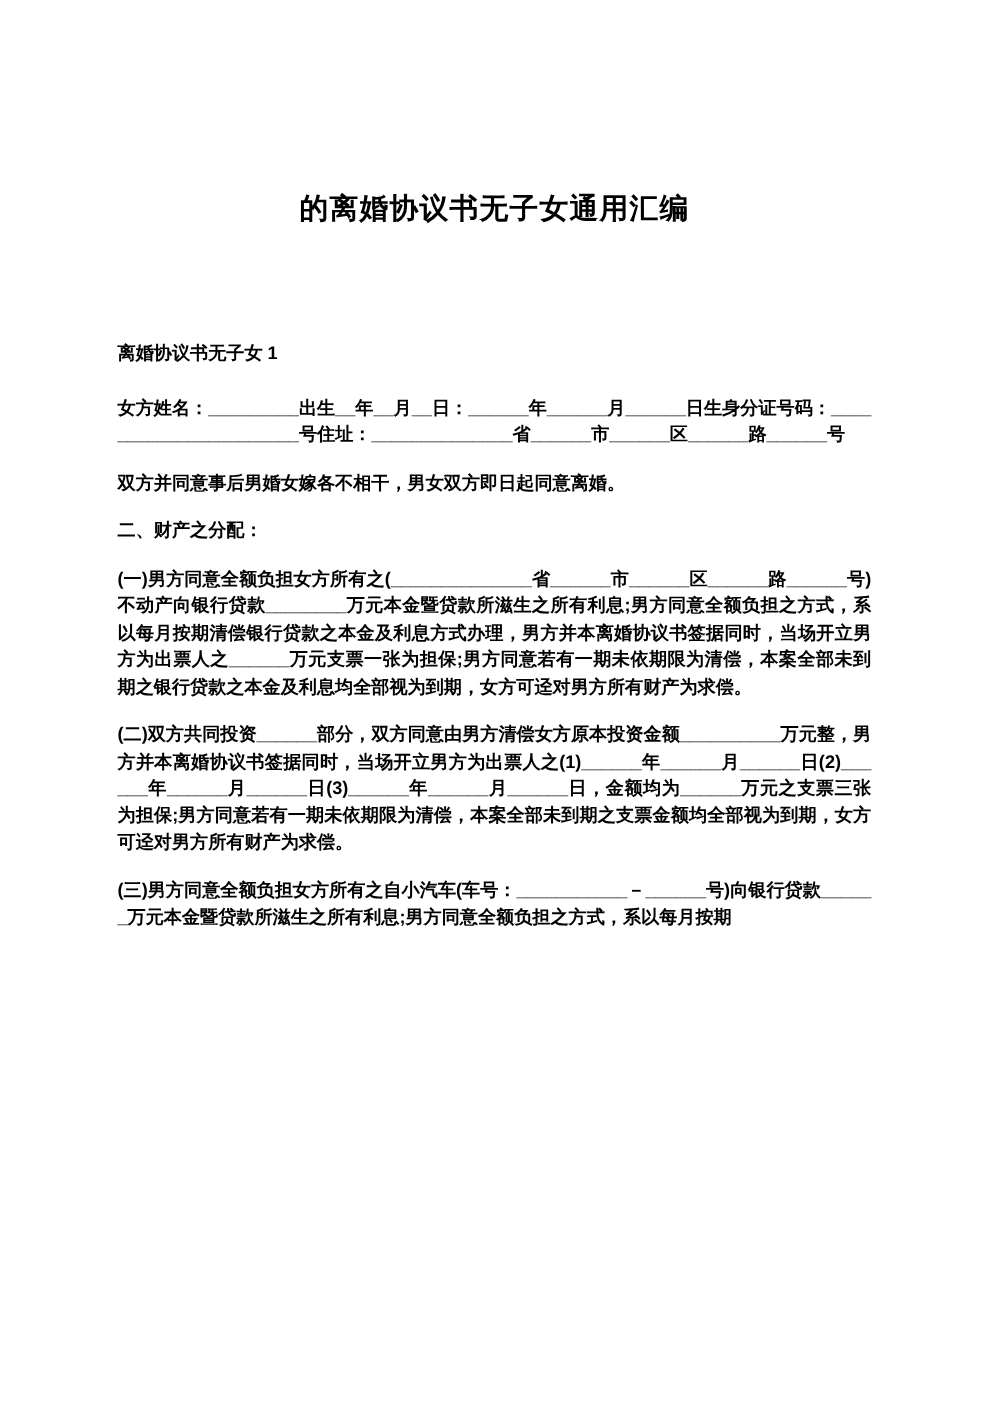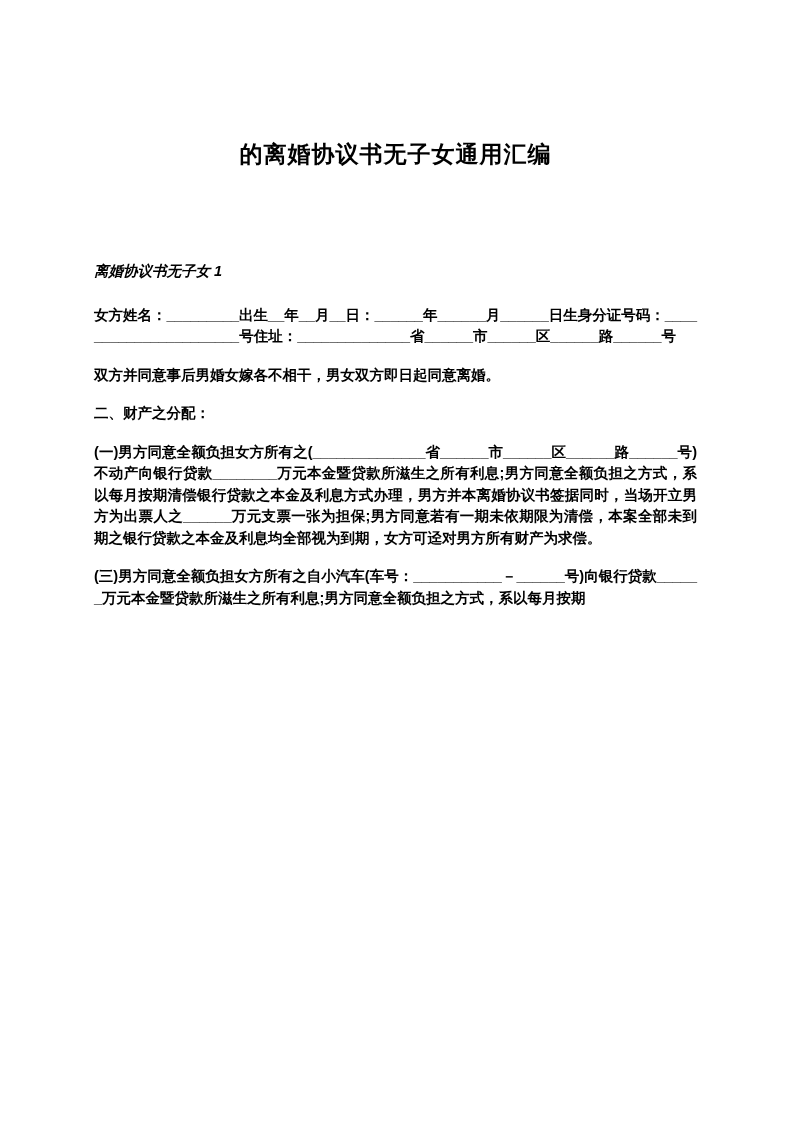--- a/index.html
+++ b/index.html
@@ -5,21 +5,21 @@
   * { box-sizing: border-box; }
   html, body {
     margin: 0;
     padding: 0;
     background: #ffffff;
   }
   .page {
     position: relative;
     width: 793px;
     height: 832px;
-    margin: 0 auto;
+    margin: 12px auto;
     background: #ffffff;
     color: #000000;
     padding: 141px 96px 30px 94px;
     overflow: hidden;
     font-family: "Liberation Sans", "DejaVu Sans", sans-serif;
   }
   .doc-title {
     margin: 0 0 94px 0;
     text-align: center;
     font-size: 23px;
@@ -34,21 +34,20 @@
     margin: 0 0 17px 0;
     font-size: 14.5px;
     line-height: 21.5px;
     font-weight: 700;
     text-align: justify;
     word-break: break-all;
     overflow-wrap: break-word;
   }
   .para.subtitle {
     margin-bottom: 22px;
-    font-style: italic;
   }
 </style>
 </head>
 <body>
 
 <div class="page">
   <h1 class="doc-title">的离婚协议书无子女通用汇编</h1>
 
   <div class="doc-body">
     <p class="para subtitle">离婚协议书无子女 1</p>
@@ -57,16 +56,17 @@
     <p class="para">女方姓名：_________出生__年__月__日：______年______月______日生身分证号码：______________________号住址：______________省______市______区______路______号</p>
 
 
 
     <p class="para">双方并同意事后男婚女嫁各不相干，男女双方即日起同意离婚。</p>
 
     <p class="para">二、财产之分配：</p>
 
     <p class="para">(一)男方同意全额负担女方所有之(______________省______市______区______路______号)不动产向银行贷款________万元本金暨贷款所滋生之所有利息;男方同意全额负担之方式，系以每月按期清偿银行贷款之本金及利息方式办理，男方并本离婚协议书签据同时，当场开立男方为出票人之______万元支票一张为担保;男方同意若有一期未依期限为清偿，本案全部未到期之银行贷款之本金及利息均全部视为到期，女方可迳对男方所有财产为求偿。</p>
 
+    <p class="para">(二)双方共同投资______部分，双方同意由男方清偿女方原本投资金额__________万元整，男方并本离婚协议书签据同时，当场开立男方为出票人之(1)______年______月______日(2)______年______月______日(3)______年______月______日，金额均为______万元之支票三张为担保;男方同意若有一期未依期限为清偿，本案全部未到期之支票金额均全部视为到期，女方可迳对男方所有财产为求偿。</p>
 
     <p class="para">(三)男方同意全额负担女方所有之自小汽车(车号：___________－______号)向银行贷款______万元本金暨贷款所滋生之所有利息;男方同意全额负担之方式，系以每月按期</p>
   </div>
 </div>
 
 </body></html>

